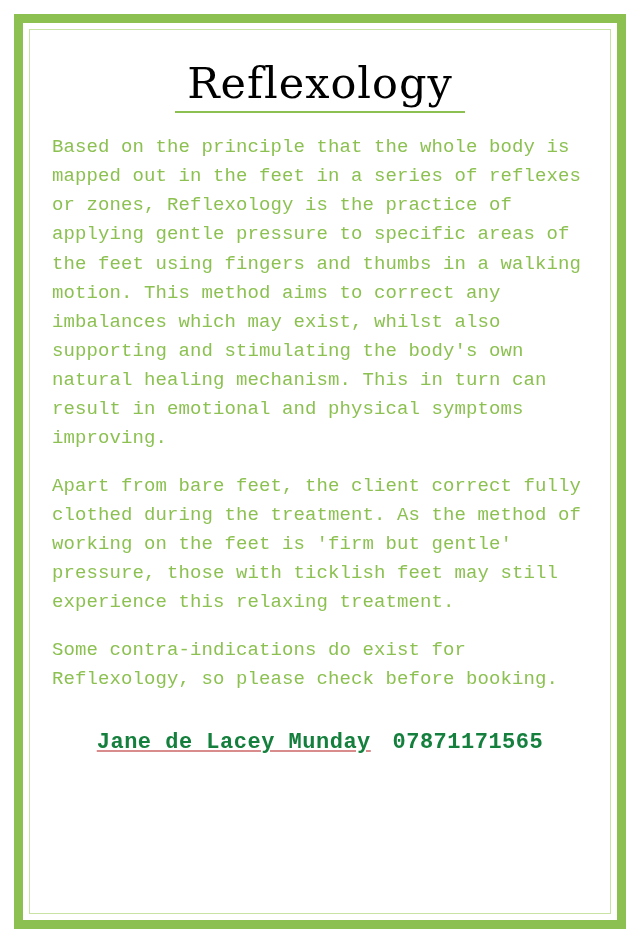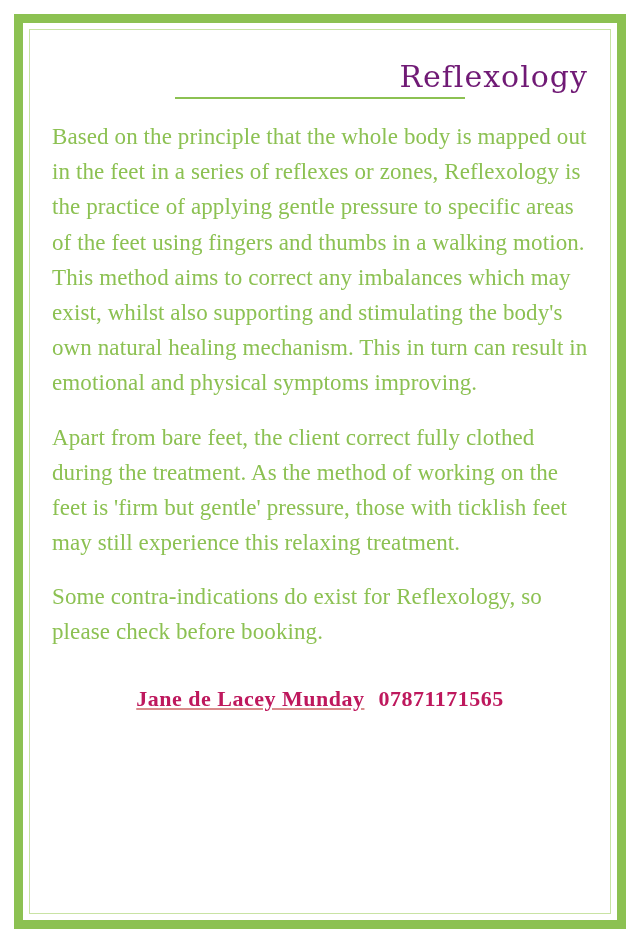--- a/index.html
+++ b/index.html
@@ -36,55 +36,55 @@
     width: 100%;
     height: 100%;
     border: 1px solid #c9e3a4;
     background: #ffffff;
     padding: 16px 22px 10px 22px;
     display: flex;
     flex-direction: column;
   }
 
   .title {
-    text-align: right;
-    color: #701a75;
+    text-align: center;
+    color: #000000;
     font-family: "DejaVu Serif", serif;
-    font-size: 30px;
+    font-size: 43px;
     font-weight: 400;
     letter-spacing: 1px;
     line-height: 1.1;
     margin: 14px 0 4px 0;
   }
   .title-underline {
     width: 290px;
     height: 2px;
     background: #8cc152;
     margin: 0 auto 20px auto;
   }
 
   .body-text {
     color: #8cc152;
-    font-family: Liberation Serif, serif;
-    font-size: 23px;
+    font-family: Liberation Mono, monospace;
+    font-size: 19px;
     line-height: 1.53;
     letter-spacing: 0.1px;
   }
   .body-text p {
     margin: 0 0 19px 0;
   }
   .body-text p:last-child {
     margin-bottom: 12px;
   }
 
   .signature {
     margin-top: 24px;
     text-align: center;
-    color: #be185d;
-    font-family: Liberation Serif, serif;
+    color: #15803d;
+    font-family: Liberation Mono, monospace;
     font-size: 22px;
     font-weight: bold;
     letter-spacing: 0.5px;
   }
   .sig-name {
     text-decoration: underline;
     text-decoration-color: #d98c8c;
     text-decoration-style: solid;
     -webkit-text-decoration-color: #d98c8c;
   }

